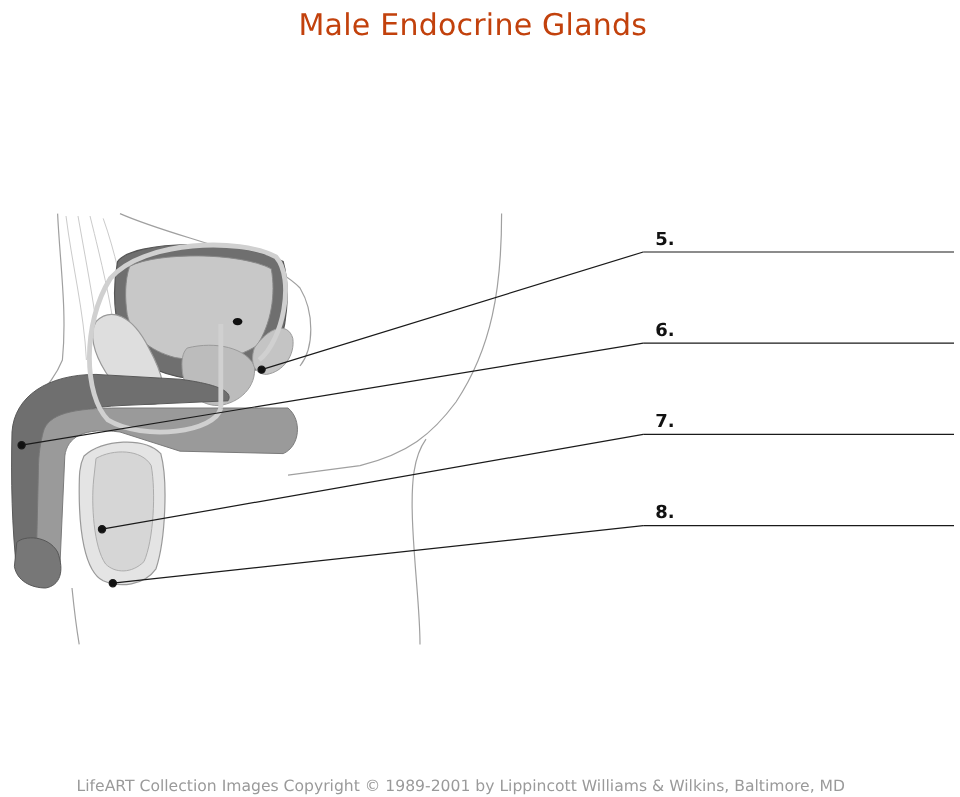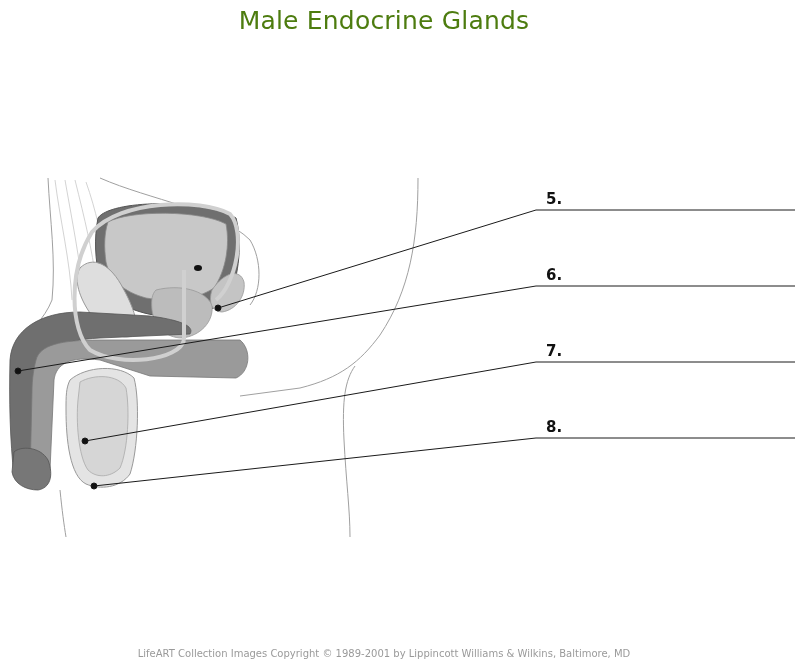--- a/index.html
+++ b/index.html
@@ -1,20 +1,20 @@
 <!DOCTYPE html>
 <html><head>
 <meta charset="utf-8">
 <style>
   html, body { margin: 0; padding: 0; background: #ffffff; }
   body { width: 800px; height: 664px; position: relative; overflow: hidden; font-family: "DejaVu Sans", sans-serif; }
-  .title { position: absolute; left: 0; top: 6px; width: 768px; text-align: center; font-size: 25px; color: #4d7c0f; letter-spacing: 0.2px; }
+  .title { position: absolute; left: 0; top: 6px; width: 768px; text-align: center; font-size: 25px; color: #c2410c; letter-spacing: 0.2px; padding-left: 10px; }
   .diagram { position: absolute; left: 0; top: 0; width: 800px; height: 664px; }
   .label-num { position: absolute; font-size: 15px; font-weight: bold; color: #111; }
-  .footer { position: absolute; left: 0; top: 648px; width: 768px; text-align: center; font-size: 10px; color: #9a9a9a; }
+  .footer { position: absolute; left: 0; top: 648px; width: 768px; text-align: center; font-size: 13px; color: #9a9a9a; }
 </style>
 </head>
 <body>
 
 <div class="title">Male Endocrine Glands</div>
 
 <svg class="diagram" viewBox="0 0 800 664" xmlns="http://www.w3.org/2000/svg">
 
   <g fill="none" stroke="#a0a0a0" stroke-width="1">
     <path d="M418,178 C418,240 410,290 380,335 C360,362 340,378 300,388 L240,396"></path>

